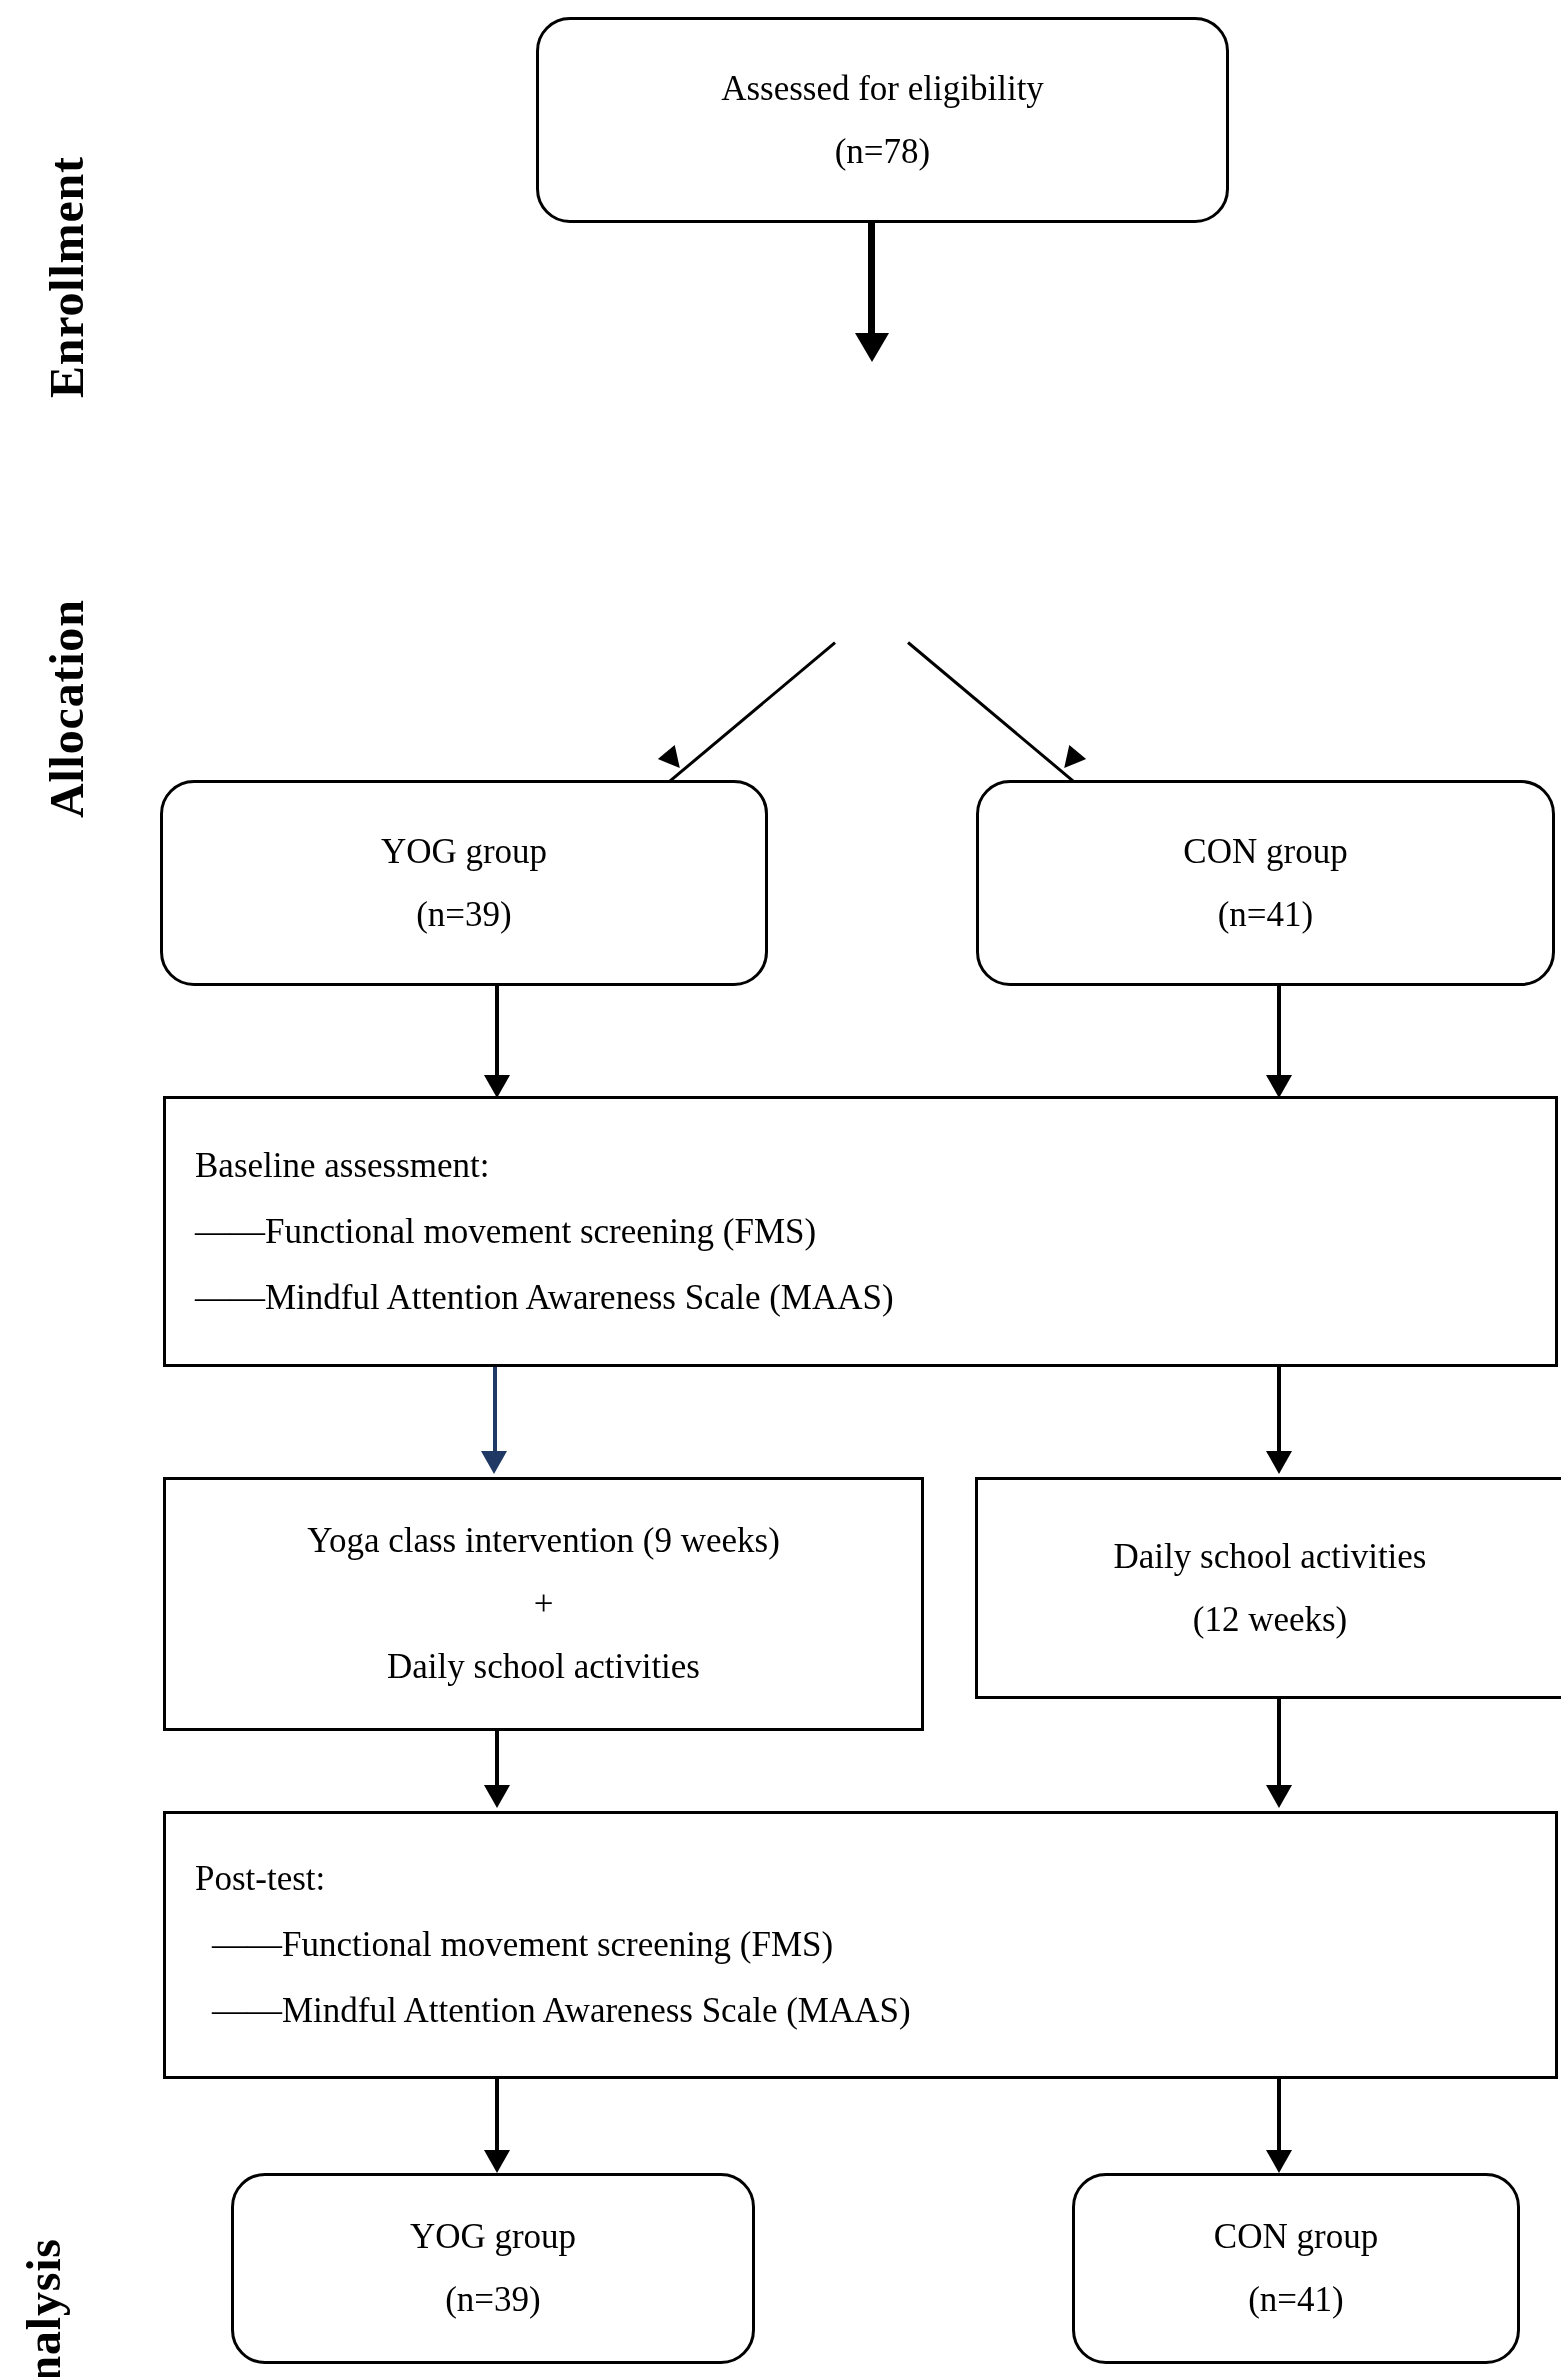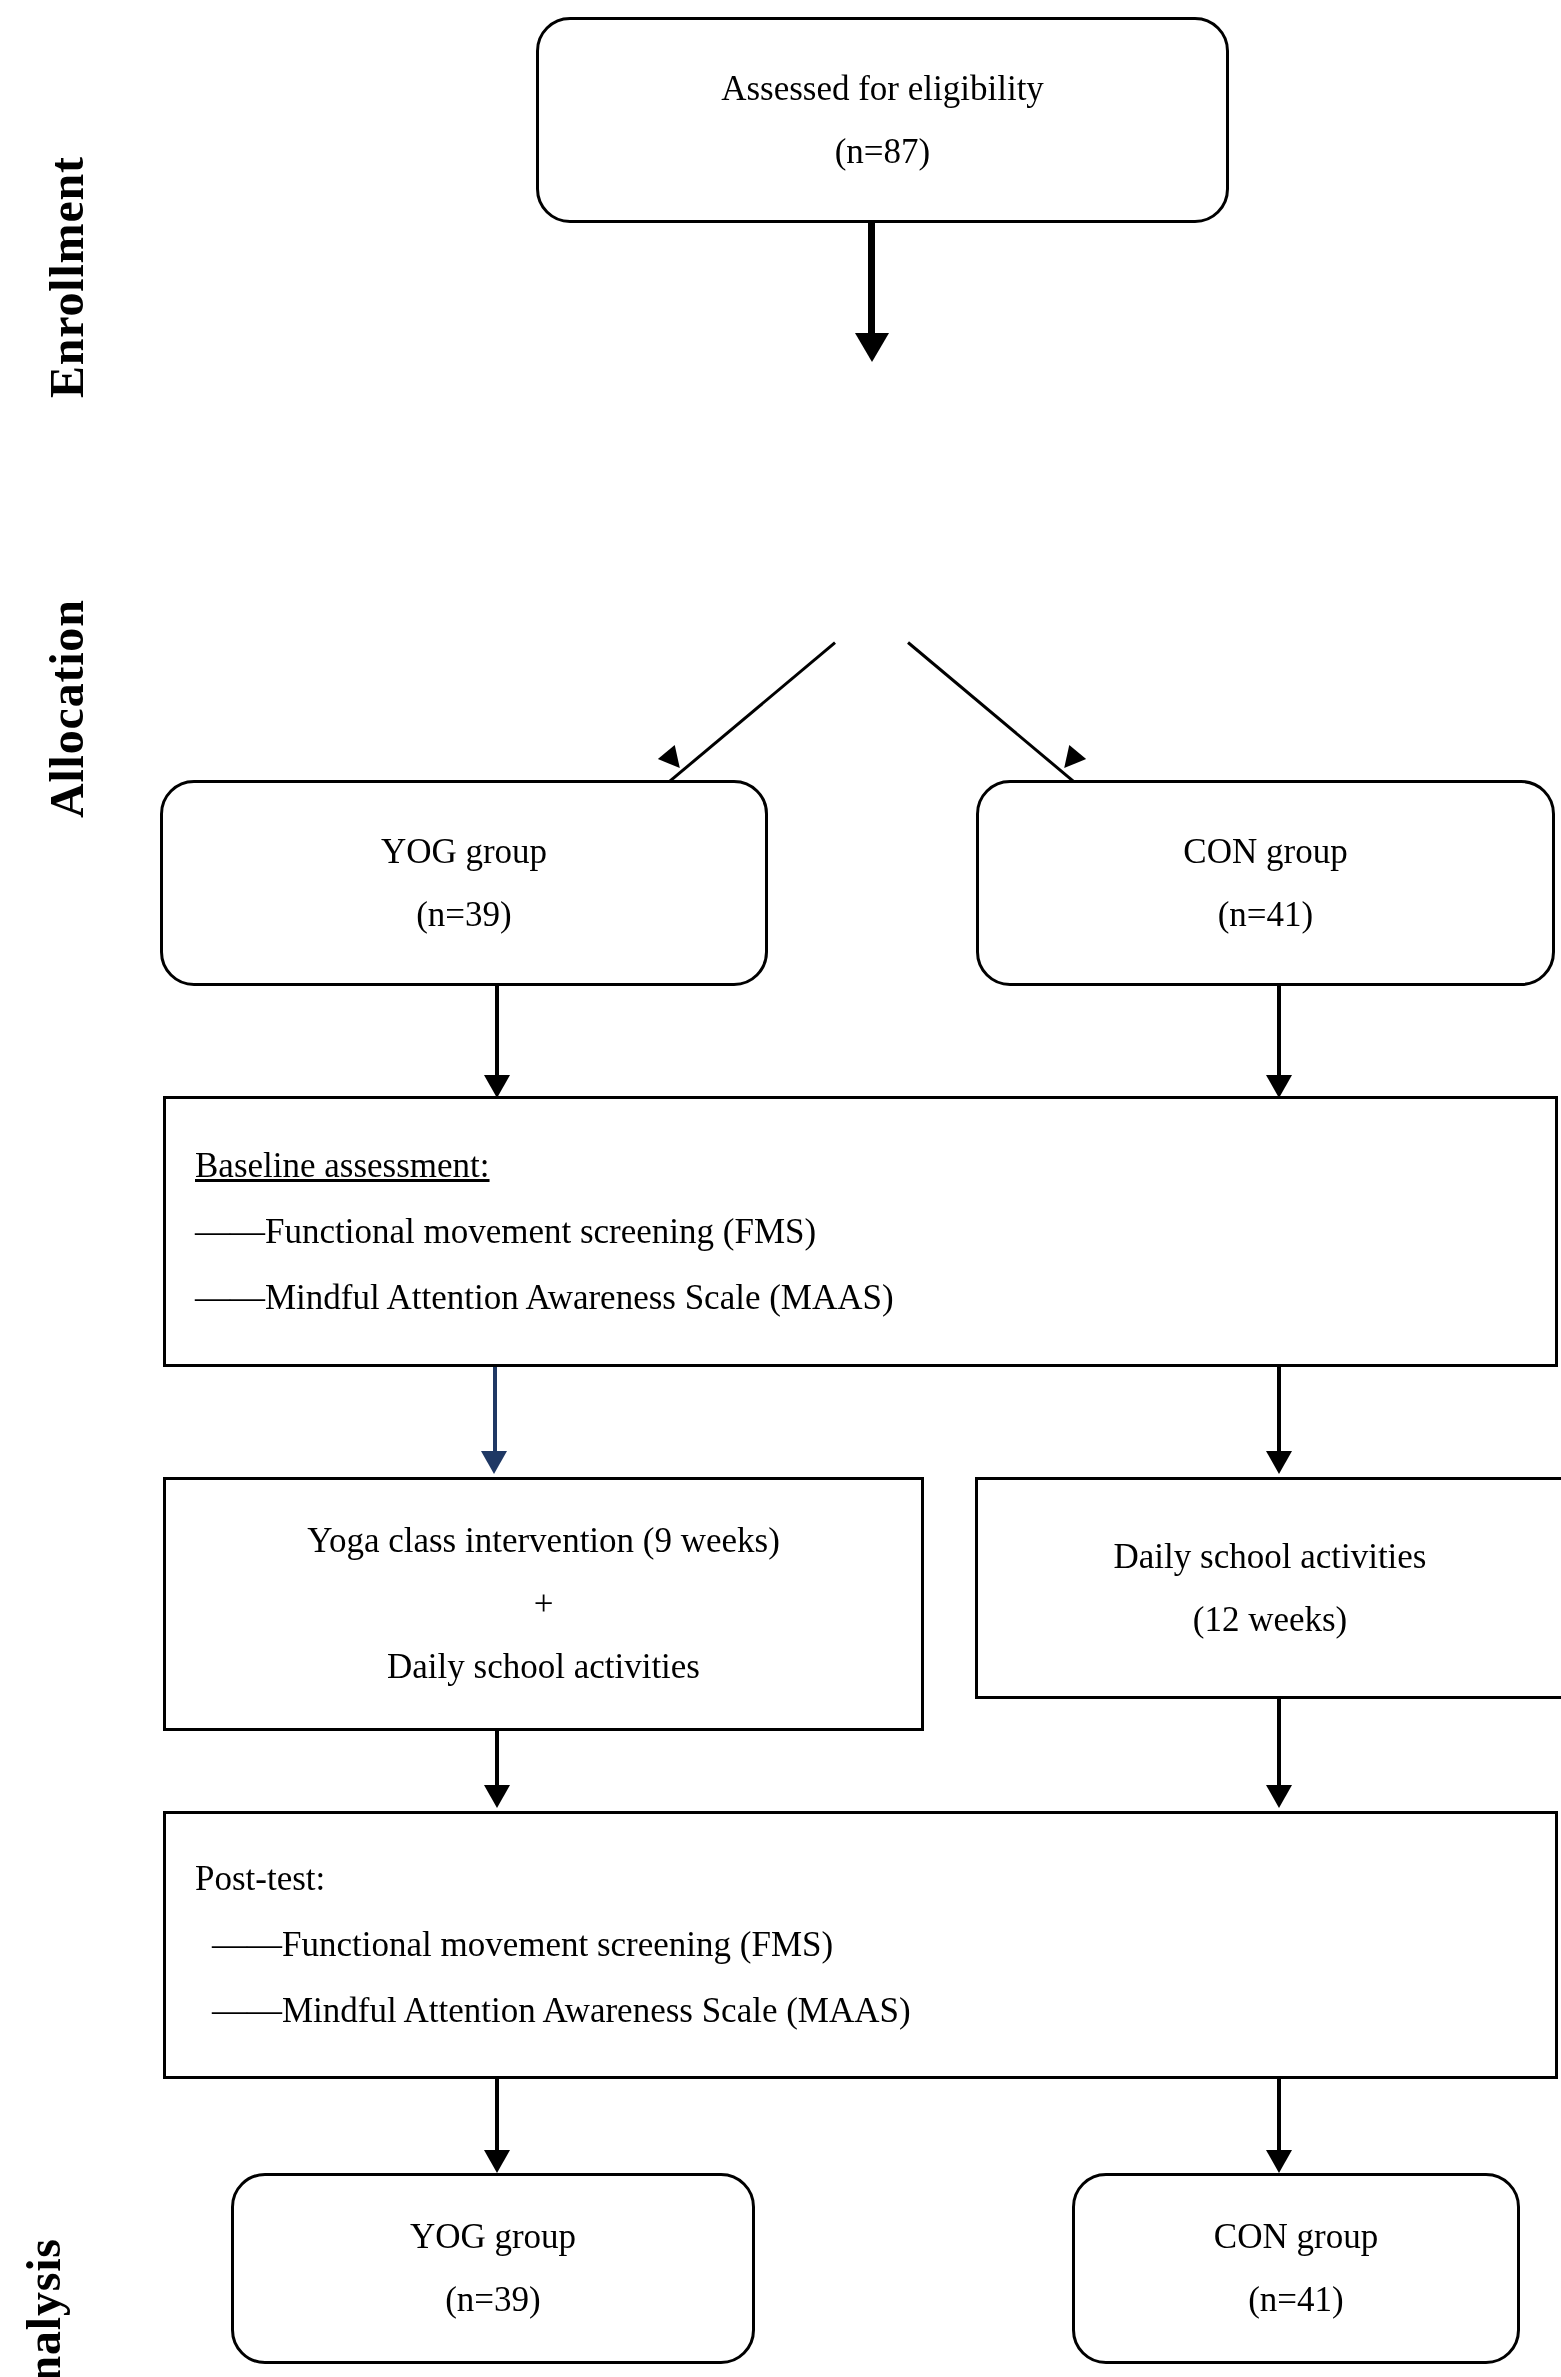--- a/index.html
+++ b/index.html
@@ -98,21 +98,21 @@
 <div id="canvas">
 
   <div class="stage-label" style="left:91px; top:350px;">Enrollment</div>
 
   <div class="stage-label" style="left:91px; top:770px;">Allocation</div>
 
   <div class="stage-label" style="left:68px; top:2370px;">Analysis</div>
 
   <div class="node rounded center" style="left:536px; top:17px; width:693px; height:206px;">
     <span class="line">Assessed for eligibility</span>
-    <span class="line">(n=87)</span>
+    <span class="line">(n=78)</span>
   </div>
 
   <div class="vline" style="left:868px; top:223px; width:7px; height:115px;"></div>
   <div class="arrowhead thick" style="left:855px; top:333px;"></div>
 
 
   <div class="diag" style="left:835px; top:641px; width:223px; transform:rotate(140deg);"></div>
   <div class="diag-head" style="left:658px; top:751px; transform:rotate(-40deg);"></div>
 
   <div class="diag" style="left:908px; top:641px; width:223px; transform:rotate(40deg);"></div>
@@ -128,21 +128,21 @@
     <span class="line">(n=41)</span>
   </div>
 
   <div class="vline" style="left:495px; top:986px; height:99px;"></div>
   <div class="arrowhead" style="left:484px; top:1075px;"></div>
 
   <div class="vline" style="left:1277px; top:986px; height:99px;"></div>
   <div class="arrowhead" style="left:1266px; top:1075px;"></div>
 
   <div class="node left" style="left:163px; top:1096px; width:1395px; height:271px;">
-    <span class="bullet-line" style="margin:12.3px 0;text-decoration:underline;">Baseline assessment:</span>
+    <span class="bullet-line" style="margin:12.3px 0;">Baseline assessment:</span>
     <span class="bullet-line" style="margin:12.3px 0;">——Functional movement screening (FMS)</span>
     <span class="bullet-line" style="margin:12.3px 0;">——Mindful Attention Awareness Scale (MAAS)</span>
   </div>
 
   <div class="vline blue" style="left:493px; top:1367px; height:92px;"></div>
   <div class="arrowhead blue" style="left:481px; top:1451px;"></div>
 
   <div class="vline" style="left:1277px; top:1367px; height:92px;"></div>
   <div class="arrowhead" style="left:1266px; top:1451px;"></div>
 

